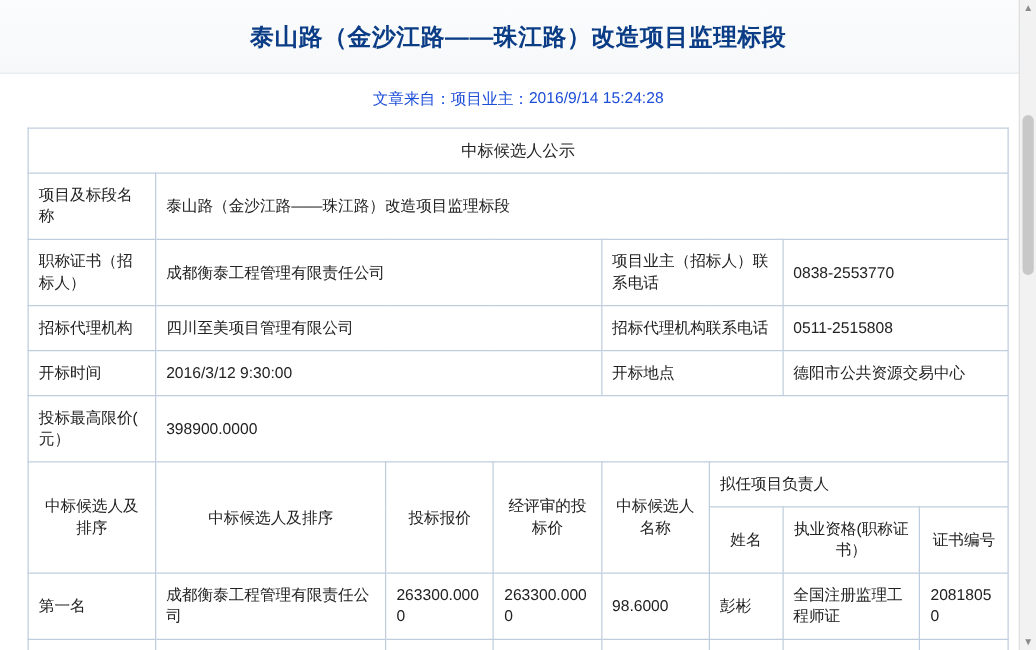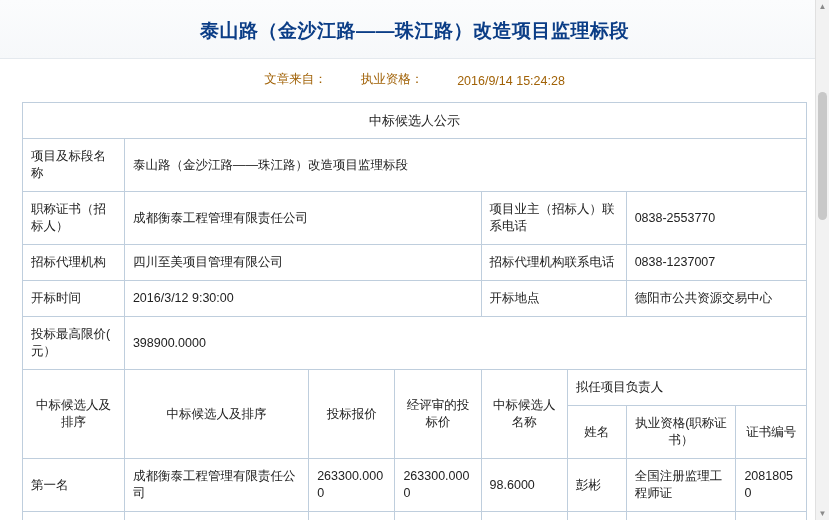--- a/index.html
+++ b/index.html
@@ -30,25 +30,24 @@
   .doc-title {
     font-size: 19px;
     font-weight: bold;
     color: #0b3d86;
     letter-spacing: 0.5px;
     line-height: 26px;
   }
   .meta-bar {
     display: flex;
     justify-content: center;
-    align-items: flex-end;
-    gap: 34px;
+    align-items: flex-start;
     padding: 12px 0 14px 0;
     font-size: 12.5px;
-    color: #a16207;
+    color: #1d4ed8;
   }
   .meta-item {
     white-space: nowrap;
   }
   .table-wrap {
     padding: 0 22px;
   }
   table.bid {
     width: 100%;
     border-collapse: collapse;
@@ -111,21 +110,21 @@
 <body>
 
 <div class="page">
 
   <div class="title-bar">
     <div class="doc-title">泰山路（金沙江路——珠江路）改造项目监理标段</div>
   </div>
 
   <div class="meta-bar">
     <span class="meta-item">文章来自：</span>
-    <span class="meta-item">执业资格：</span>
+    <span class="meta-item">项目业主：</span>
     <span class="meta-item">2016/9/14 15:24:28</span>
   </div>
 
   <div class="table-wrap">
     <table class="bid">
       <colgroup>
         <col style="width:13%">
         <col style="width:23.5%">
         <col style="width:11%">
         <col style="width:11%">
@@ -148,21 +147,21 @@
           <td class="label">职称证书（招标人）</td>
           <td class="label" colspan="3">成都衡泰工程管理有限责任公司</td>
           <td class="label" colspan="2">项目业主（招标人）联系电话</td>
           <td class="label" colspan="2">0838-2553770</td>
         </tr>
 
         <tr>
           <td class="label">招标代理机构</td>
           <td class="label" colspan="3">四川至美项目管理有限公司</td>
           <td class="label" colspan="2">招标代理机构联系电话</td>
-          <td class="label" colspan="2">0838-1237007</td>
+          <td class="label" colspan="2">0511-2515808</td>
         </tr>
 
         <tr>
           <td class="label">开标时间</td>
           <td class="label" colspan="3">2016/3/12 9:30:00</td>
           <td class="label" colspan="2">开标地点</td>
           <td class="label" colspan="2">德阳市公共资源交易中心</td>
         </tr>
 
         <tr>

